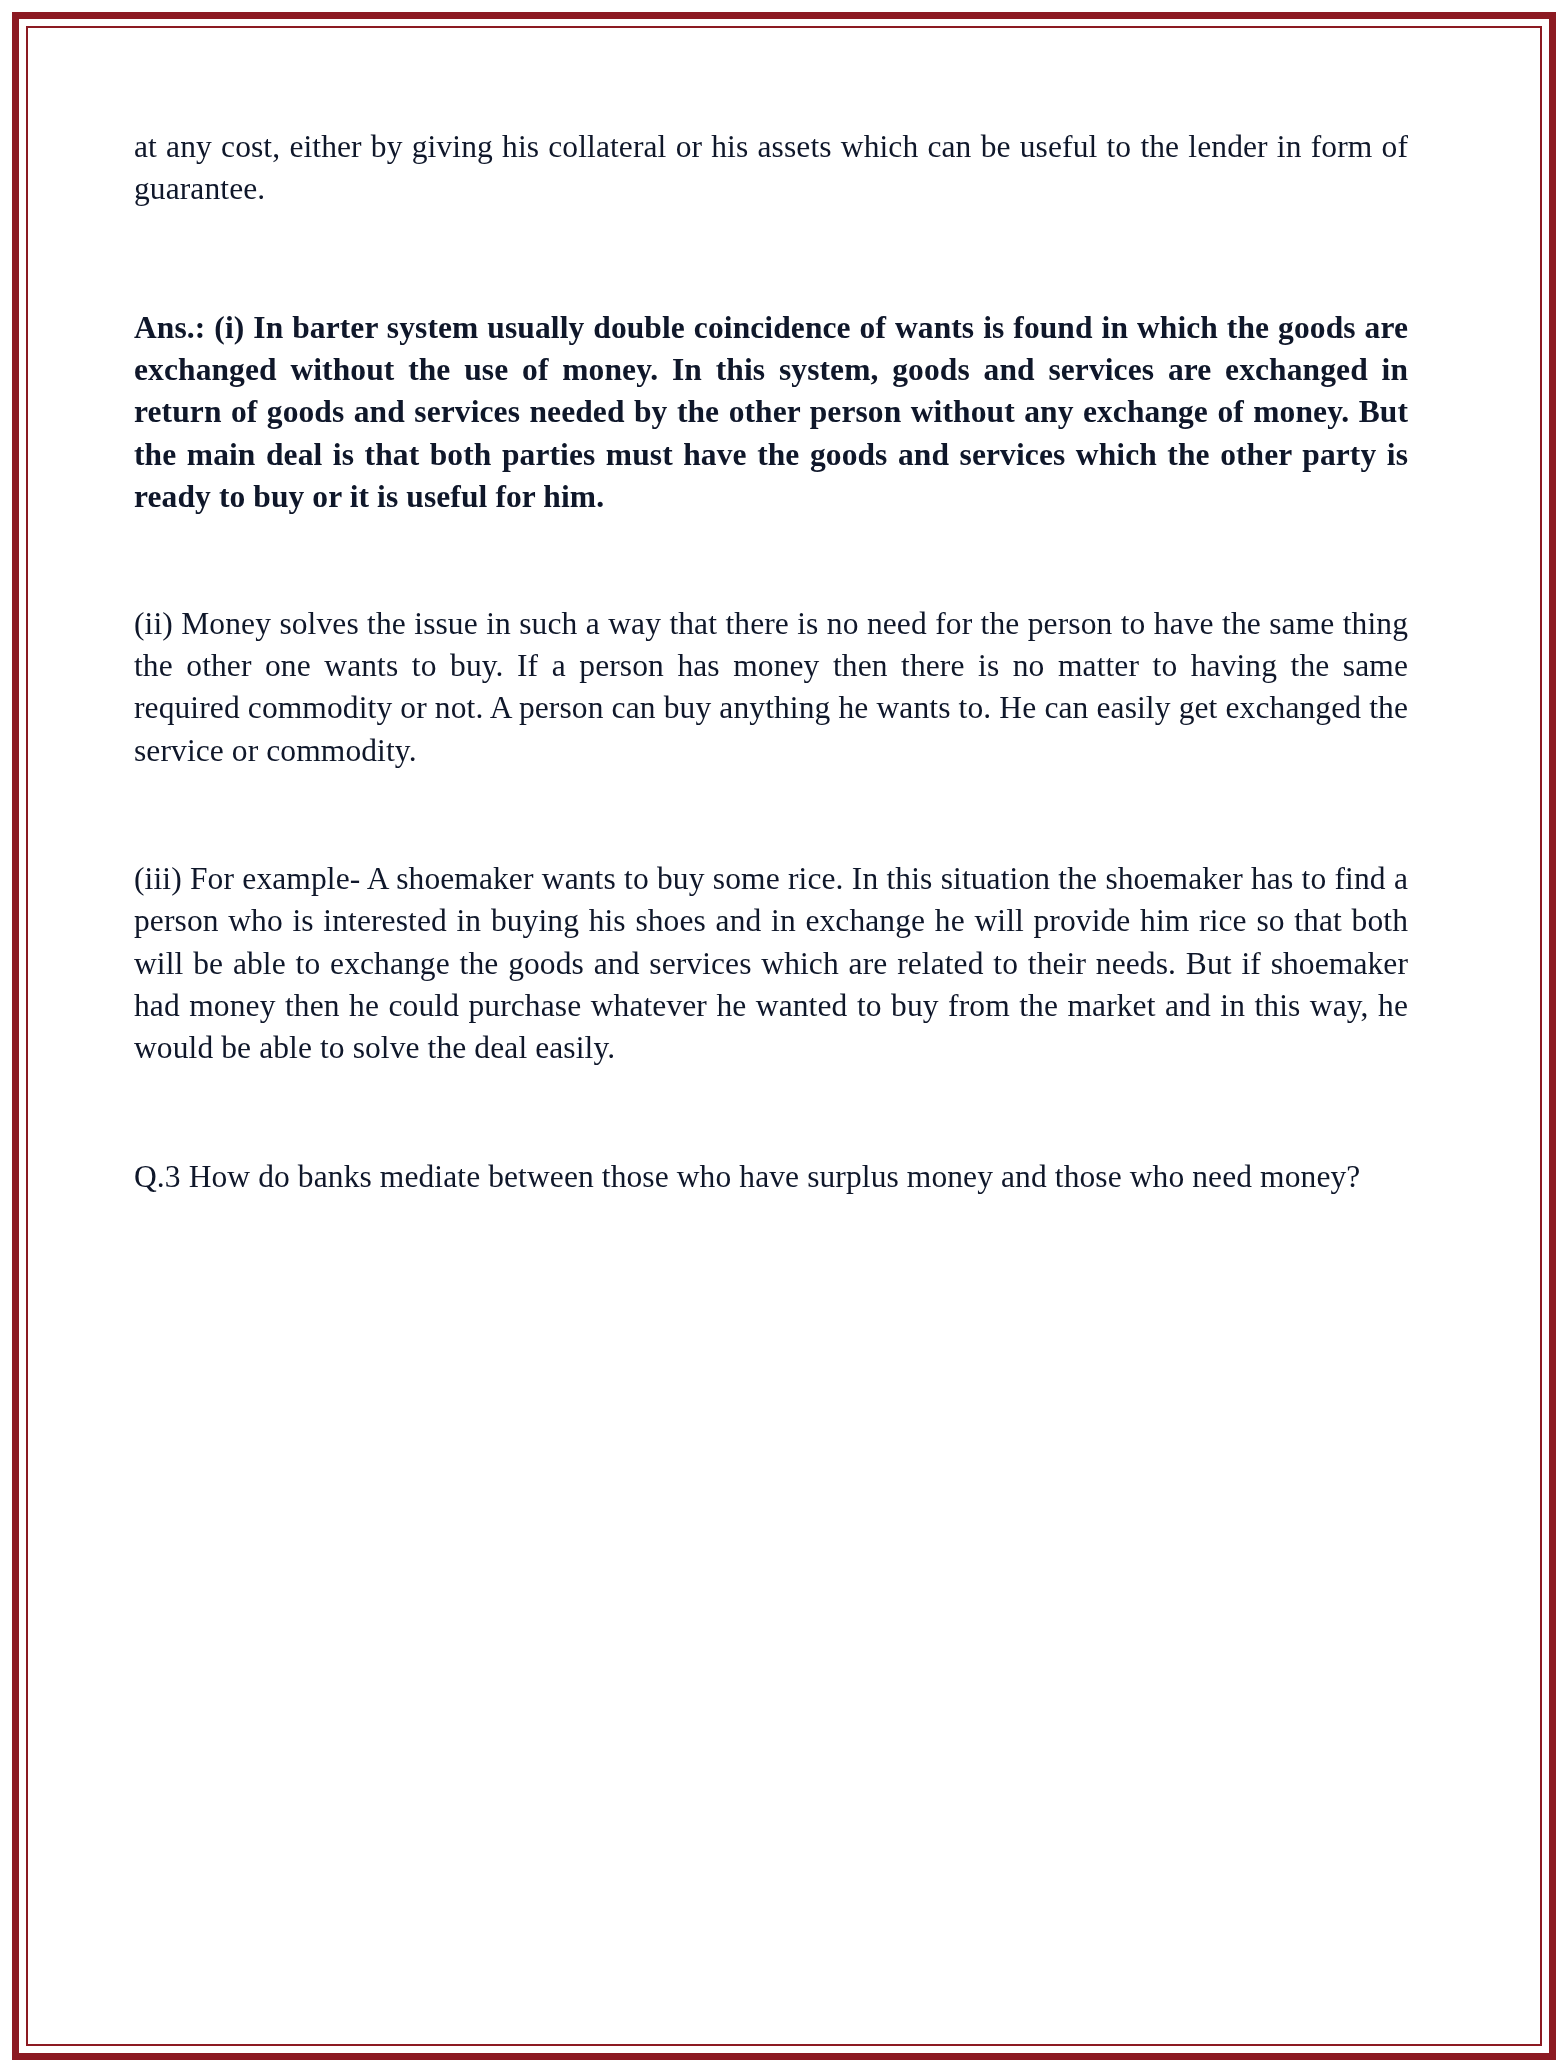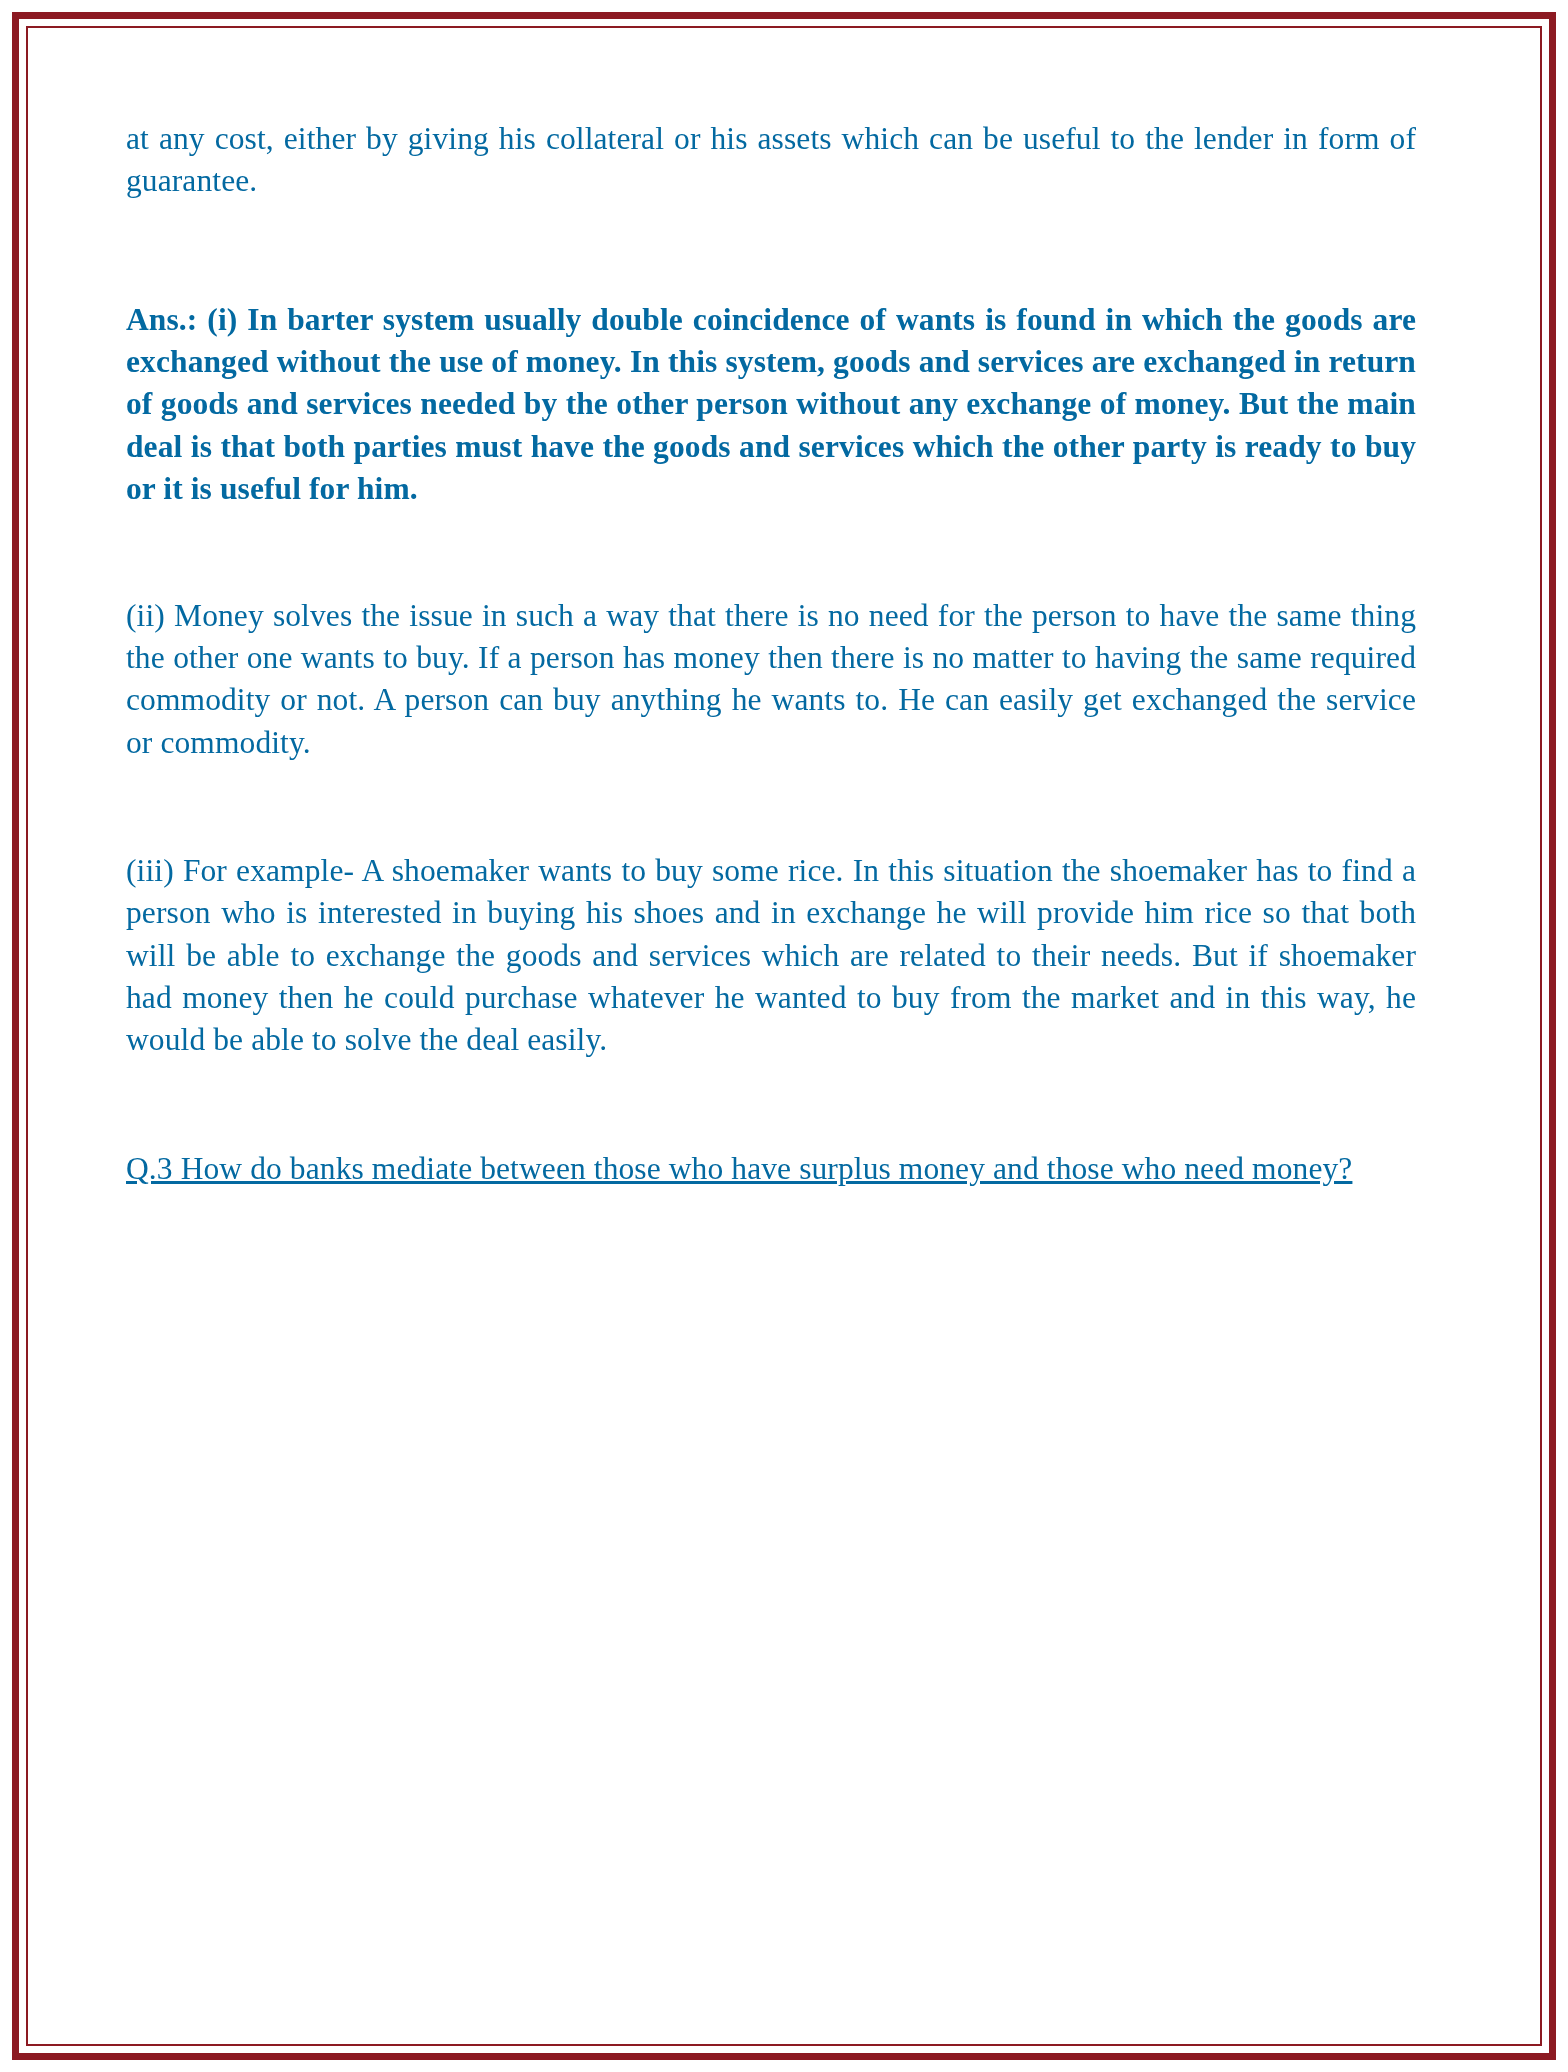--- a/index.html
+++ b/index.html
@@ -41,22 +41,22 @@
     box-sizing: border-box;
   }
   .content {
     position: absolute;
     left: 126px;
     top: 118px;
     width: 1290px;
     box-sizing: border-box;
   }
   p {
-    margin: 0;
-    color: #0369a1;
+    margin: 8px;
+    color: #0f172a;
     font-size: 31.5px;
     line-height: 1.345;
     text-align: justify;
     text-justify: inter-word;
     letter-spacing: 0.1px;
   }
   .para-continued {
     margin-bottom: 96px;
   }
   .question {
@@ -64,21 +64,20 @@
   }
   .answer-block {
     margin-bottom: 84px;
     font-weight: bold;
   }
   .para-gap {
     margin-bottom: 86px;
   }
   .last-question {
     margin-bottom: 0;
-    text-decoration: underline;
   }
 </style>
 </head>
 <body>
 
 <div class="page">
 
   <div class="frame-outer"></div>
   <div class="frame-inner"></div>
 

